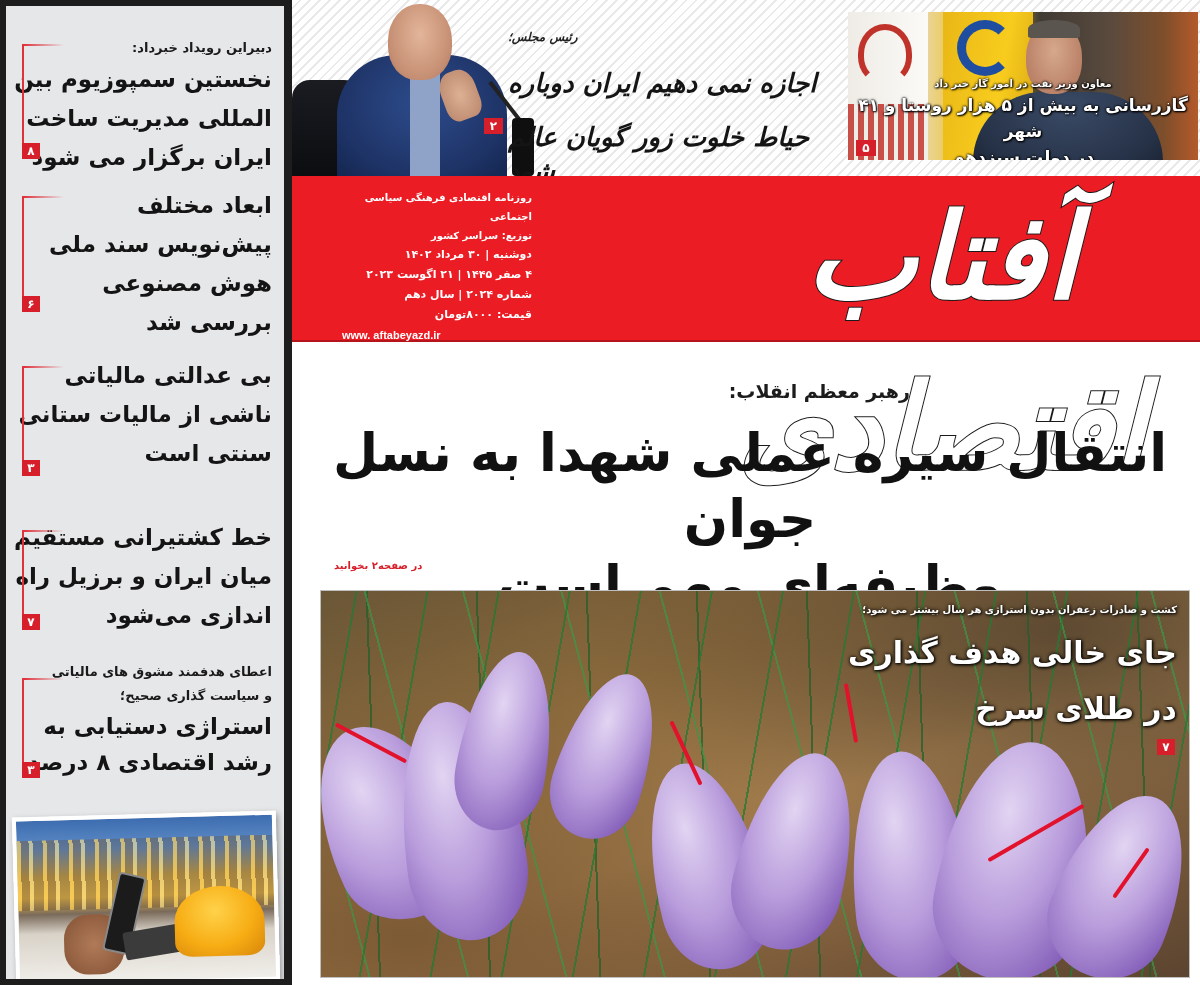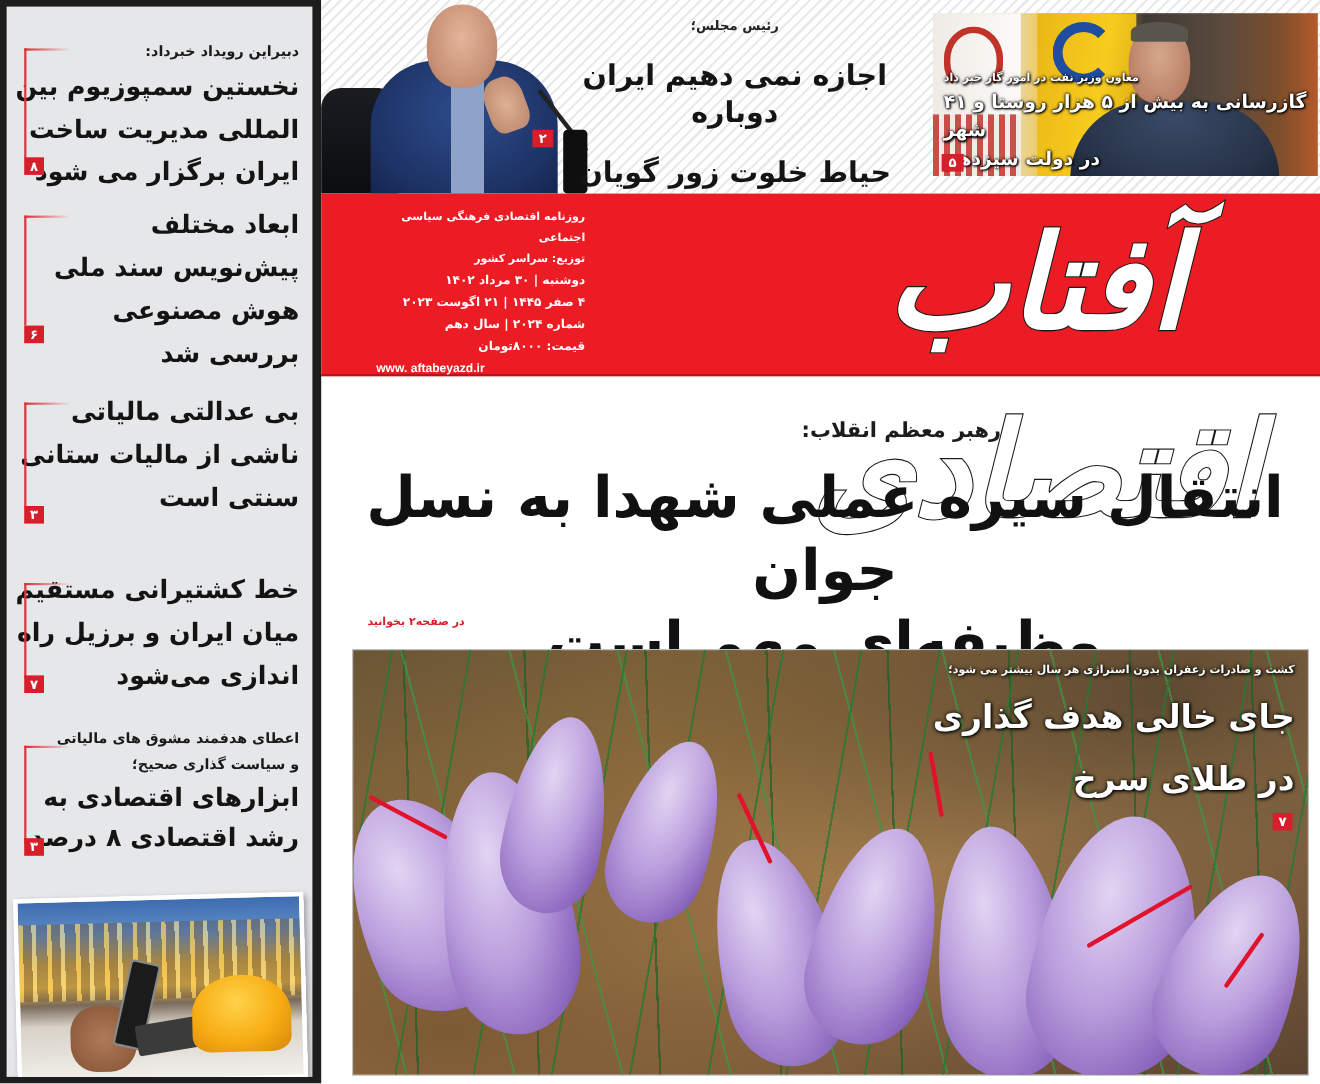--- a/index.html
+++ b/index.html
@@ -99,21 +99,21 @@
     background: #222; transform: rotate(-38deg); transform-origin: top;
   }
   .qalibaf-photo .mic-base {
     position: absolute; left: 220px; top: 118px; width: 22px; height: 58px;
     background: #0f0f10; border-radius: 4px;
   }
   .teaser-left .page-badge {
     position: absolute; left: 192px; top: 118px; width: 19px; height: 16px; background: #d71f2b;
     color: #fff; font-size: 12px; font-weight: bold; line-height: 16px; text-align: center;
   }
-  .teaser-left .text { position: absolute; right: 20px; top: 14px; width: 320px; direction: rtl; text-align: center; }
+  .teaser-left .text { position: absolute; right: 20px; top: 28px; width: 320px; direction: rtl; text-align: left; font-style: italic; }
   .teaser-left .kicker { font-size: 12px; font-weight: bold; color: #222; line-height: 18px; }
   .teaser-left .title { font-size: 26px; font-weight: bold; color: #141414; line-height: 34px; margin-top: 20px; }
 
   .teaser-right {
     position: absolute; left: 556px; top: 12px; width: 350px; height: 148px; overflow: hidden;
     background: linear-gradient(90deg, #f3f0ea 0%, #e8d9b6 20%, #f0c01d 34%, #f4c51c 42%, #3f3a34 55%, #5a4a3d 75%, #7d4e2b 90%, #b45a2a 100%);
   }
   .teaser-right .flag {
     position: absolute; left: 0; top: 0; width: 80px; height: 148px;
     background: linear-gradient(90deg, #efece6 0%, #fbfaf7 100%);
@@ -143,21 +143,21 @@
   .teaser-right .person-head {
     position: absolute; left: 178px; top: 10px; width: 56px; height: 72px;
     background: radial-gradient(ellipse at 50% 40%, #d6a88c 0%, #b98066 75%, #8a5c48 100%);
     border-radius: 48% 48% 44% 44%;
   }
   .teaser-right .hair {
     position: absolute; left: 180px; top: 8px; width: 52px; height: 18px;
     background: #5b5550; border-radius: 50% 50% 10% 10%;
   }
   .teaser-right .overlay {
-    position: absolute; right: 10px; top: 52px; width: 330px; direction: rtl; text-align: left;
+    position: absolute; right: 10px; top: 64px; width: 330px; direction: rtl; text-align: center;
     text-shadow: 0 0 3px #000, 0 0 2px #000, 1px 1px 2px #000;
   }
   .teaser-right .kicker { font-size: 10px; font-weight: bold; color: #ffffff; line-height: 16px; }
   .teaser-right .title { font-size: 17px; font-weight: bold; color: #ffffff; line-height: 26px; }
   .teaser-right .page-badge {
     position: absolute; left: 8px; top: 128px; width: 20px; height: 16px; background: #d71f2b;
     color: #fff; font-size: 12px; font-weight: bold; line-height: 16px; text-align: center;
   }
 
   
@@ -265,21 +265,21 @@
       <div class="side-title">خط کشتیرانی مستقیم</div>
       <div class="side-title">میان ایران و برزیل راه</div>
       <div class="side-title">اندازی می‌شود</div>
     </article>
 
     <article class="side-story" style="top:654px;">
       <div class="bracket" style="top:18px;height:90px;"></div>
       <div class="page-badge" style="top:102px;">۳</div>
       <div class="side-kicker">اعطای هدفمند مشوق های مالیاتی</div>
       <div class="side-kicker">و سیاست گذاری صحیح؛</div>
-      <div class="side-title" style="line-height:36px;">ابزارهای اقتصادی به</div>
+      <div class="side-title" style="line-height:36px;">استراژی دستیابی به</div>
       <div class="side-title" style="line-height:36px;">رشد اقتصادی ۸ درصد</div>
     </article>
 
     <div class="sidebar-photo">
       <div class="refinery"></div>
       <div class="hand"></div>
       <div class="phone"></div>
       <div class="calc"></div>
       <div class="helmet"></div>
     </div>

